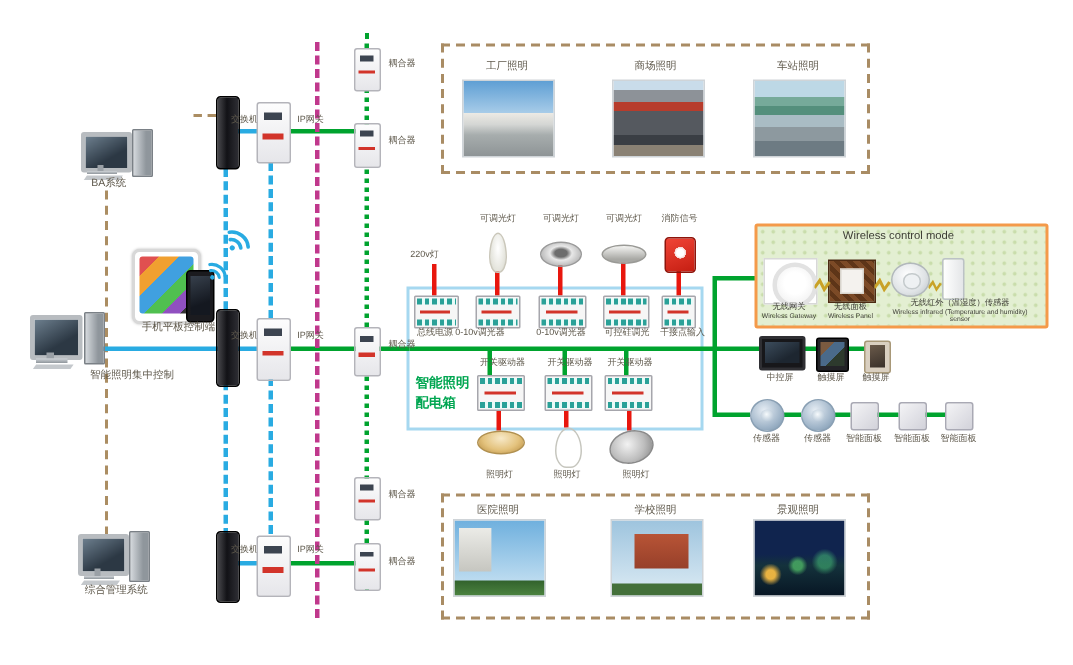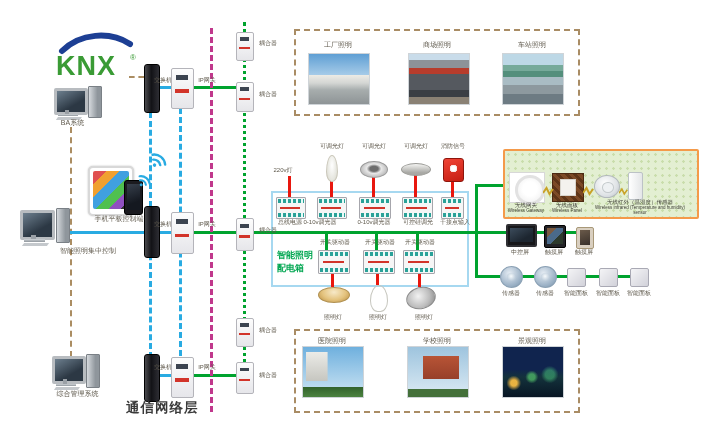--- a/index.html
+++ b/index.html
@@ -128,27 +128,20 @@
   <div class="vline red" style="left:330px;top:180px;height:17px;"></div>
   <div class="vline red" style="left:372px;top:176px;height:21px;"></div>
   <div class="vline red" style="left:414px;top:175px;height:22px;"></div>
   <div class="vline red" style="left:451px;top:180px;height:17px;"></div>
   <div class="vline red" style="left:331px;top:272px;height:15px;"></div>
   <div class="vline red" style="left:376px;top:272px;height:13px;"></div>
   <div class="vline red" style="left:418px;top:272px;height:15px;"></div>
 
   <div class="vdash-mag" style="left:210px;top:28px;height:384px;"></div>
 
-  <div class="abs" style="left:52px;top:30px;width:90px;height:50px;">
-    <svg width="90" height="50" viewBox="0 0 90 50">
-      <path d="M10 21 C 28 3, 58 1, 78 14" stroke="#1d3f94" stroke-width="6" fill="none" stroke-linecap="round"></path>
-      <text x="4" y="45" font-size="27" font-weight="bold" fill="#3a9b35" font-family="Liberation Sans,sans-serif" letter-spacing="1">KNX</text>
-      <text x="78" y="30" font-size="8" fill="#3a9b35">®</text>
-    </svg>
-  </div>
 
   <div class="pc" style="left:54px;top:86px;width:48px;height:34px;">
     <span class="mon"></span>
       <span class="stand"></span>
       <span class="base"></span>
       <span class="tower"></span>
       <span class="kb"></span>
   </div>
   <div class="lbl" style="left:45px;top:119px;width:55px;">BA系统</div>
 
@@ -295,20 +288,21 @@
     </div>
 
   <div class="fixture" style="left:318px;top:287px;width:30px;height:14px;"></div>
   <div class="bulb" style="left:370px;top:285px;width:16px;height:25px;"></div>
   <div class="spot" style="left:406px;top:287px;width:28px;height:20px;"></div>
   <div class="lbl lbl6" style="left:317px;top:314px;width:32px;">照明灯</div>
   <div class="lbl lbl6" style="left:362px;top:314px;width:32px;">照明灯</div>
   <div class="lbl lbl6" style="left:408px;top:314px;width:32px;">照明灯</div>
 
   <div class="wbox" style="left:503px;top:149px;width:192px;height:66px;"></div>
+  <div class="wlbl redtxt" style="left:503px;top:153px;width:192px;font-size:7.5px;">Wireless control mode</div>
   <div class="wgw" style="left:509px;top:172px;width:34px;height:29px;">
       <i></i>
     </div>
   <div class="wpanel" style="left:552px;top:173px;width:30px;height:27px;">
       <i></i>
     </div>
   <div class="wsensr" style="left:594px;top:175px;width:24px;height:21px;">
       <i></i>
     </div>
   <div class="wrect" style="left:628px;top:172px;width:13px;height:26px;"></div>
@@ -363,15 +357,14 @@
   <div class="photo ph-mall" style="left:408px;top:53px;width:60px;height:50px;"></div>
   <div class="photo ph-station" style="left:502px;top:53px;width:60px;height:50px;"></div>
 
   <div class="lbl" style="left:312px;top:337px;width:40px;">医院照明</div>
   <div class="lbl" style="left:417px;top:337px;width:40px;">学校照明</div>
   <div class="lbl" style="left:512px;top:337px;width:40px;">景观照明</div>
   <div class="photo ph-hospital" style="left:302px;top:346px;width:60px;height:50px;"></div>
   <div class="photo ph-school" style="left:407px;top:346px;width:60px;height:50px;"></div>
   <div class="photo ph-night" style="left:502px;top:346px;width:60px;height:50px;"></div>
 
-  <div class="layerlbl" style="left:126px;top:399px;">通信网络层</div>
 
 </div>
 
 </body></html>

